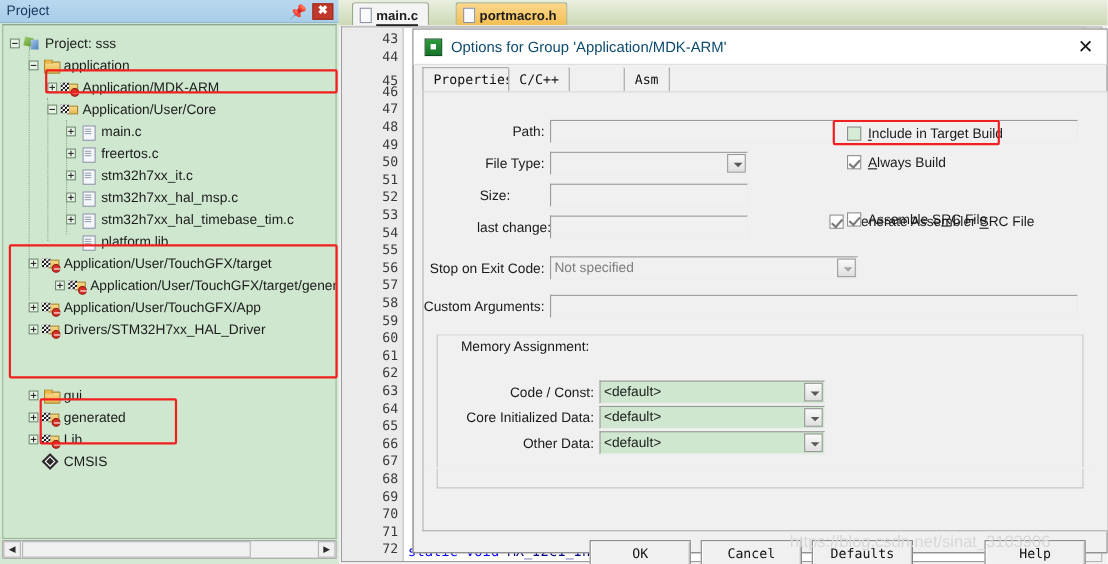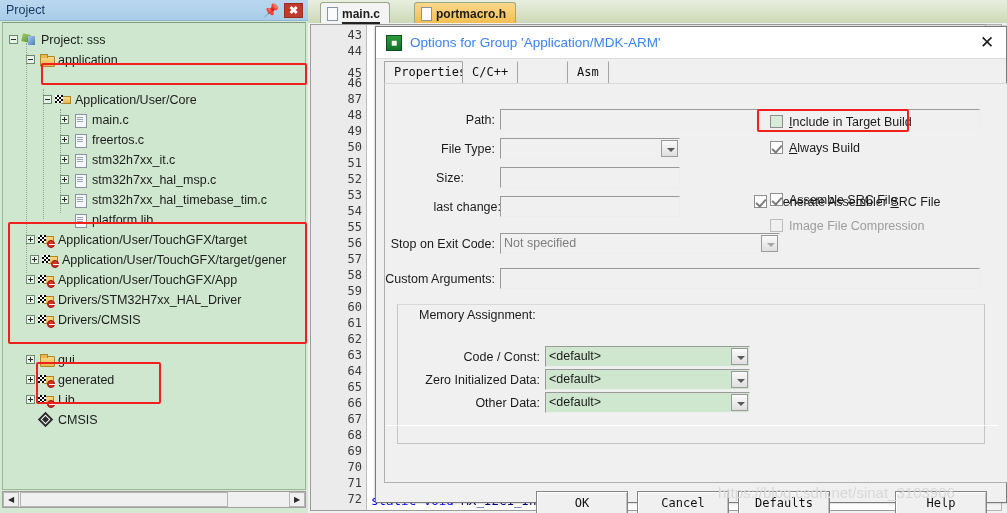--- a/index.html
+++ b/index.html
@@ -200,21 +200,21 @@
     position: absolute; left: 0; top: 0; width: 630px; height: 32px;
     background: #ffffff; border-bottom: 1px solid #dcdcdc;
   }
   #dlg-appicon {
     position: absolute; left: 10px; top: 8px; width: 16px; height: 16px;
     background: linear-gradient(to bottom,#2e9b3b,#15722a);
     border: 1px solid #0d4f1c; color: #fff; font-size: 10px; font-weight: bold;
     text-align: center; line-height: 14px;
   }
   #dlg-title {
-    position: absolute; left: 34px; top: 8px; font-size: 13.5px; color: #3b82f6;
+    position: absolute; left: 34px; top: 8px; font-size: 13.5px; color: #0c4a6e;
   }
   #dlg-close {
     position: absolute; right: 8px; top: 6px; width: 22px; height: 20px;
     color: #1a1a1a; font-size: 17px; text-align: center; line-height: 19px;
   }
   #dlg-tabs { position: absolute; left: 8px; top: 34px; height: 22px; }
   .dtab {
     position: absolute; top: 0; height: 22px; line-height: 21px;
     padding: 0 9px; font-family: "DejaVu Sans Mono", monospace; font-size: 12px;
     color: #111; background: #f0f0f0;
@@ -298,32 +298,32 @@
     <div id="project-titlebar">
       <span id="project-title">Project</span>
       <span id="pin-icon">📌</span>
       <span id="close-icon">✖</span>
     </div>
 
     <div id="project-tree-outer">
       <div id="project-tree">
           <div class="tnode" style="left: 6px; top: 6px;"><span class="exp tw"></span><span class="ico tw ico-proj"><span class="p1"></span><span class="p2"></span></span><span class="tlabel">Project: sss</span></div>
           <div class="tnode" style="left: 23px; top: 26px;"><span class="exp tw"></span><span class="ico tw ico-folder"></span><span class="tlabel">application</span></div>
+          <div class="tnode" style="left: 40px; top: 46px;"><span class="exp tw plus"></span><span class="ico tw ico-flag"><span class="fd"></span><span class="fl"></span><span class="bd"></span></span><span class="tlabel">Application/MDK-ARM</span></div>
           <div class="tnode" style="left: 40px; top: 66px;"><span class="exp tw"></span><span class="ico tw ico-flag"><span class="fd"></span><span class="fl"></span></span><span class="tlabel">Application/User/Core</span></div>
           <div class="tnode" style="left: 57px; top: 86px;"><span class="exp tw plus"></span><span class="ico tw ico-doc"></span><span class="tlabel">main.c</span></div>
           <div class="tnode" style="left: 57px; top: 106px;"><span class="exp tw plus"></span><span class="ico tw ico-doc"></span><span class="tlabel">freertos.c</span></div>
           <div class="tnode" style="left: 57px; top: 126px;"><span class="exp tw plus"></span><span class="ico tw ico-doc"></span><span class="tlabel">stm32h7xx_it.c</span></div>
           <div class="tnode" style="left: 57px; top: 146px;"><span class="exp tw plus"></span><span class="ico tw ico-doc"></span><span class="tlabel">stm32h7xx_hal_msp.c</span></div>
           <div class="tnode" style="left: 57px; top: 166px;"><span class="exp tw plus"></span><span class="ico tw ico-doc"></span><span class="tlabel">stm32h7xx_hal_timebase_tim.c</span></div>
           <div class="tnode" style="left: 57px; top: 186px;"><span class="exp tw none"></span><span class="ico tw ico-doc"></span><span class="tlabel">platform.lib</span></div>
           <div class="tnode" style="left: 23px; top: 206px;"><span class="exp tw plus"></span><span class="ico tw ico-flag"><span class="fd"></span><span class="fl"></span><span class="bd"></span></span><span class="tlabel">Application/User/TouchGFX/target</span></div>
-          <div class="tnode" style="left: 27px; top: 226px;"><span class="exp tw plus"></span><span class="ico tw ico-flag"><span class="fd"></span><span class="fl"></span><span class="bd"></span></span><span class="tlabel">Application/User/TouchGFX/target/gener</span></div>
+          <div class="tnode" style="left: 7px; top: 226px; padding-left: 40px;"><span class="exp tw plus"></span><span class="ico tw ico-flag"><span class="fd"></span><span class="fl"></span><span class="bd"></span></span><span class="tlabel">Application/User/TouchGFX/target/gener</span></div>
           <div class="tnode" style="left: 23px; top: 246px;"><span class="exp tw plus"></span><span class="ico tw ico-flag"><span class="fd"></span><span class="fl"></span><span class="bd"></span></span><span class="tlabel">Application/User/TouchGFX/App</span></div>
           <div class="tnode" style="left: 23px; top: 266px;"><span class="exp tw plus"></span><span class="ico tw ico-flag"><span class="fd"></span><span class="fl"></span><span class="bd"></span></span><span class="tlabel">Drivers/STM32H7xx_HAL_Driver</span></div>
-          <div class="tnode" style="left: 23px; top: 286px;"><span class="exp tw plus"></span><span class="ico tw ico-flag"><span class="fd"></span><span class="fl"></span><span class="bd"></span></span><span class="tlabel">Drivers/CMSIS</span></div>
           <div class="tnode" style="left: 23px; top: 326px;"><span class="exp tw plus"></span><span class="ico tw ico-folder"></span><span class="tlabel">gui</span></div>
           <div class="tnode" style="left: 23px; top: 346px;"><span class="exp tw plus"></span><span class="ico tw ico-flag"><span class="fd"></span><span class="fl"></span><span class="bd"></span></span><span class="tlabel">generated</span></div>
           <div class="tnode" style="left: 23px; top: 366px;"><span class="exp tw plus"></span><span class="ico tw ico-flag"><span class="fd"></span><span class="fl"></span><span class="bd"></span></span><span class="tlabel">Lib</span></div>
           <div class="tnode" style="left: 23px; top: 386px;"><span class="exp tw none"></span><span class="ico tw ico-cmsis"><span class="d"></span><span class="d2"></span></span><span class="tlabel">CMSIS</span></div>
           <div class="dotline" style="left: 23px; top: 20px; height: 230px;"></div>
           <div class="dotline" style="left: 40px; top: 66px; height: 130px;"></div>
           <div class="dotline" style="left: 57px; top: 86px; height: 104px;"></div>
         </div>
     </div>
 
@@ -347,21 +347,21 @@
         <span class="tabicon"></span><span class="tabtext plain">portmacro.h</span>
       </div>
     </div>
 
     <div id="codearea">
       <div id="gutter">
           <div class="lnum" style="top: 2px;">43</div>
           <div class="lnum" style="top: 18px;">44</div>
           <div class="lnum" style="top: 40px;">45</div>
           <div class="lnum" style="top: 50px;">46</div>
-          <div class="lnum" style="top: 66px;">87</div>
+          <div class="lnum" style="top: 66px;">47</div>
           <div class="lnum" style="top: 82px;">48</div>
           <div class="lnum" style="top: 98px;">49</div>
           <div class="lnum" style="top: 114px;">50</div>
           <div class="lnum" style="top: 130px;">51</div>
           <div class="lnum" style="top: 146px;">52</div>
           <div class="lnum" style="top: 162px;">53</div>
           <div class="lnum" style="top: 178px;">54</div>
           <div class="lnum" style="top: 194px;">55</div>
           <div class="lnum" style="top: 210px;">56</div>
           <div class="lnum" style="top: 226px;">57</div>
@@ -430,31 +430,28 @@
       </div>
       <div class="cbrow" style="left:385px; top:54px;">
         <span class="cbox checked"></span><span class="cbtext"><span class="u">A</span>lways Build</span>
       </div>
       <div class="cbrow" style="left:369px; top:80px;margin-top:28px;">
         <span class="cbox checked"></span><span class="cbtext">Generate Assembler <span class="u">S</span>RC File</span>
       </div>
       <div class="cbrow" style="left:385px; top:106px;">
         <span class="cbox checked"></span><span class="cbtext">Assemble S<span class="u">R</span>C File</span>
       </div>
-      <div class="cbrow" style="left:385px; top:132px;">
-        <span class="cbox dis"></span><span class="cbtext dis">Image File Compression</span>
-      </div>
 
       <div id="grp-mem"></div>
       <div id="grp-mem-label">Memory Assignment:</div>
 
       <div class="flabel" style="left:60px; top:265px; width:95px;">Code / Const:</div>
       <div class="fcombo green" style="left:160px; top:262px; width:205px;">&lt;default&gt;<span class="carrow"></span></div>
 
-      <div class="flabel" style="left:35px; top:288px; width:120px;">Zero Initialized Data:</div>
+      <div class="flabel" style="left:35px; top:288px; width:120px;">Core Initialized Data:</div>
       <div class="fcombo green" style="left:160px; top:285px; width:205px;">&lt;default&gt;<span class="carrow"></span></div>
 
       <div class="flabel" style="left:60px; top:311px; width:95px;">Other Data:</div>
       <div class="fcombo green" style="left:160px; top:308px; width:205px;">&lt;default&gt;<span class="carrow"></span></div>
     </div>
 
     <div id="sep-line"></div>
 
     <div class="dbtn" style="left:160px; width:92px;">OK</div>
     <div class="dbtn" style="left:261px; width:92px;">Cancel</div>

